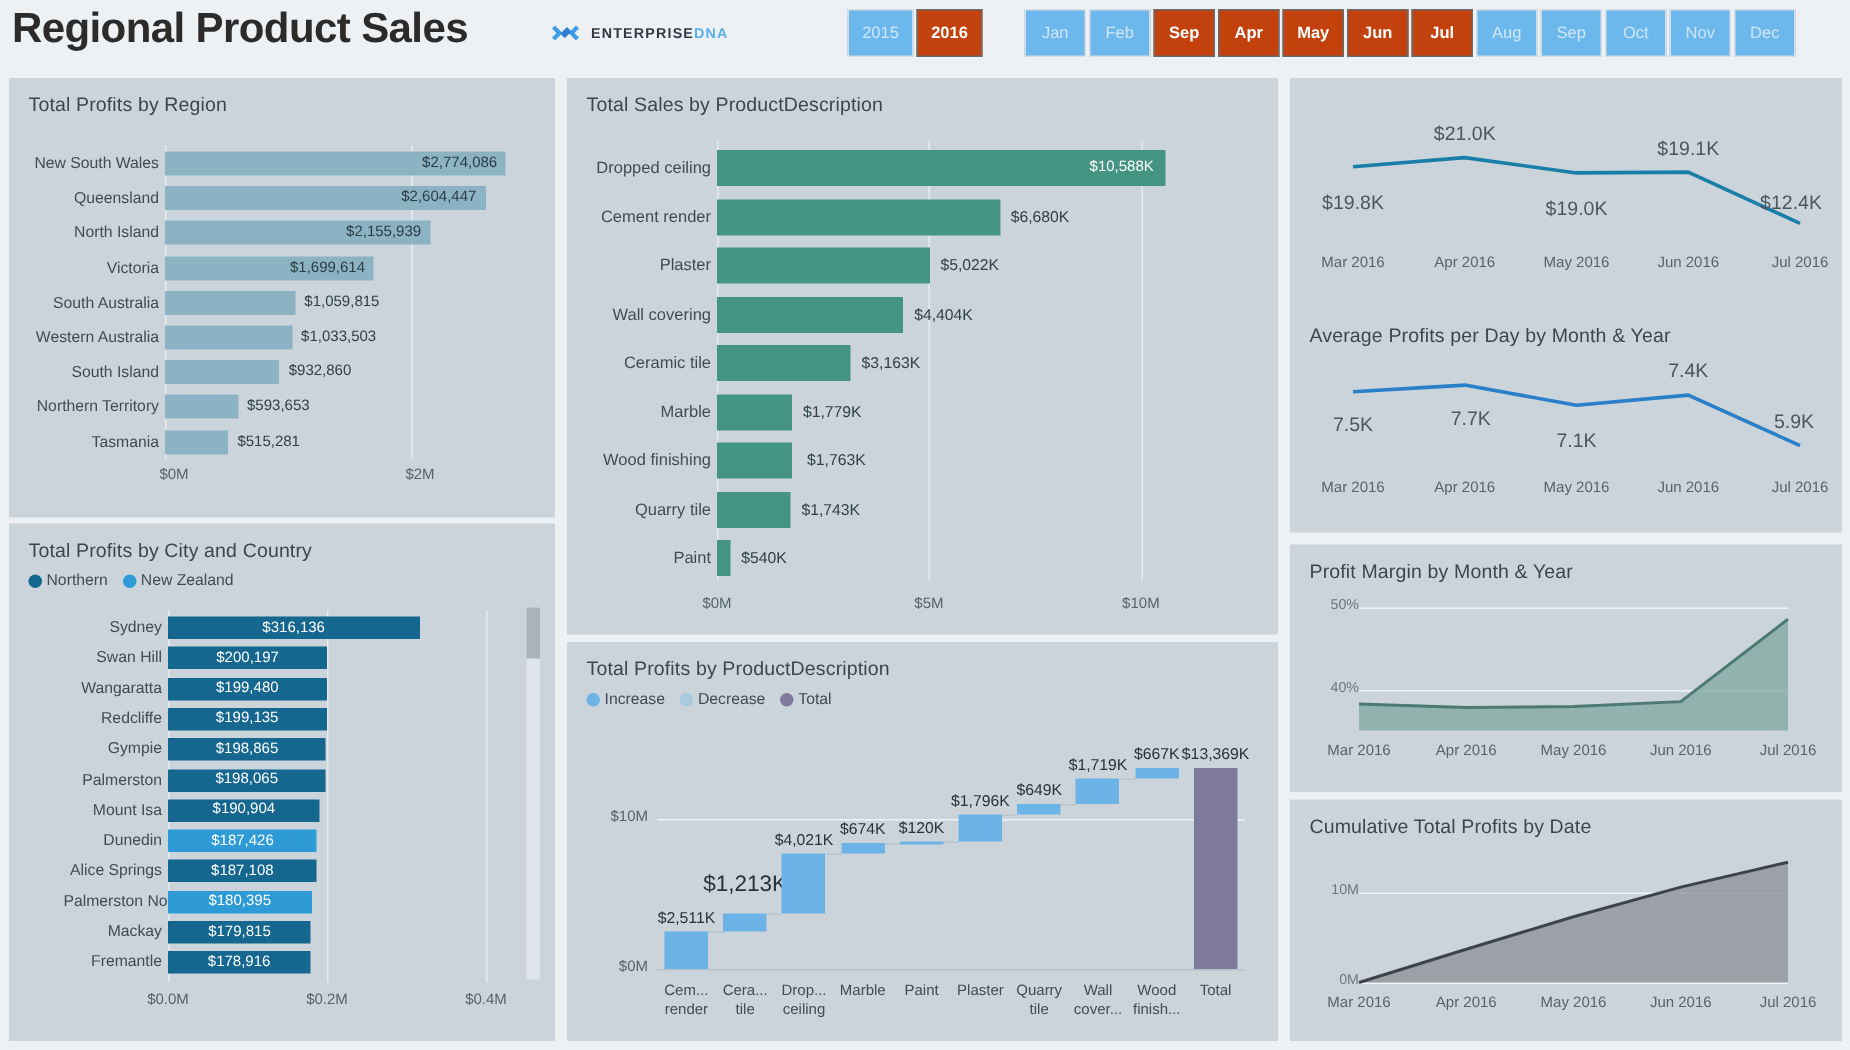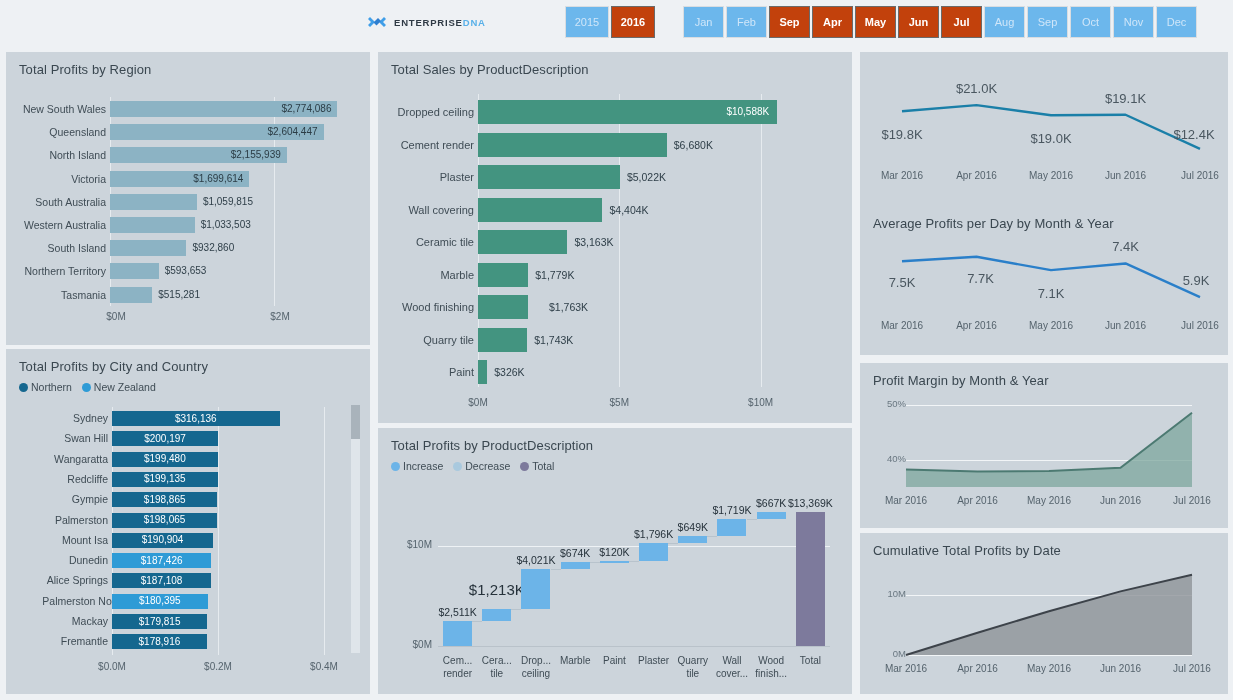--- a/index.html
+++ b/index.html
@@ -61,20 +61,21 @@
   .sbar-thumb { position: absolute; width: 9px; background: #a9b3bb; }
 
   svg { display: block; overflow: visible; }
 </style>
 </head>
 <body>
 
 <div class="page">
 
   <div class="header">
+    <div class="title">Regional Product Sales</div>
 
     <div class="brand">
       <svg class="brand-mark" viewBox="0 0 20 17">
         <path d="M3 13 L8 8 L3 3 L1 5 L4 8 L1 11 Z" fill="#3f9ee8"></path>
         <path d="M17 3 L12 8 L17 13 L19 11 L16 8 L19 5 Z" fill="#3f9ee8"></path>
         <path d="M6.5 8.5 L11 4 L14 7 L9.5 11.5 Z" fill="#2e7fd0"></path>
       </svg>
       <div class="brand-text">
         <span>ENTERPRISE</span><span class="dna">DNA</span>
       </div>
@@ -215,27 +216,27 @@
       <div class="bar" style="left:100px; top:145.5px; width:124.46086956521737px; height:24px; background:#439480;"></div>
       <div class="val-label" style="left:231.46086956521737px; top:151.5px; font-size:10.5px;">$4,404K</div>
       <div class="cat-label" style="left:4px; top:184px; width:92px; font-size:11px;">Ceramic tile</div>
       <div class="bar" style="left:100px; top:178px; width:89.3891304347826px; height:24px; background:#439480;"></div>
       <div class="val-label" style="left:196.3891304347826px; top:184px; font-size:10.5px;">$3,163K</div>
       <div class="cat-label" style="left:4px; top:216.5px; width:92px; font-size:11px;">Marble</div>
       <div class="bar" style="left:100px; top:210.5px; width:50.27608695652174px; height:24px; background:#439480;"></div>
       <div class="val-label" style="left:157.27608695652174px; top:216.5px; font-size:10.5px;">$1,779K</div>
       <div class="cat-label" style="left:4px; top:249px; width:92px; font-size:11px;">Wood finishing</div>
       <div class="bar" style="left:100px; top:243px; width:49.82391304347826px; height:24px; background:#439480;"></div>
-      <div class="val-label" style="left:171px; top:249px; font-size:10.5px;text-align:right;">$1,763K</div>
+      <div class="val-label" style="left:160px; top:249px; font-size:10.5px;text-align:right;">$1,763K</div>
       <div class="cat-label" style="left:4px; top:281.5px; width:92px; font-size:11px;">Quarry tile</div>
       <div class="bar" style="left:100px; top:275.5px; width:49.25869565217391px; height:24px; background:#439480;"></div>
       <div class="val-label" style="left:156.2586956521739px; top:281.5px; font-size:10.5px;">$1,743K</div>
       <div class="cat-label" style="left:4px; top:314px; width:92px; font-size:11px;">Paint</div>
       <div class="bar" style="left:100px; top:308px; width:9.213043478260872px; height:24px; background:#439480;"></div>
-      <div class="val-label" style="left:116.21304347826087px; top:314px; font-size:10.5px;">$326K</div>
+      <div class="val-label" style="left:116.21304347826087px; top:314px; font-size:10.5px;">$540K</div>
     </div>
 
   <div class="panel" id="p-water" style="left:378px; top:428px; width:474px; height:266px;">
     <div class="panel-title">Total Profits by ProductDescription</div>
     <div class="legend" style="left:13px; top:32px;">
       <span class="leg-item">
         <i class="leg-dot" style="background:#6cb4e8"></i>
         <span>Increase</span>
       </span>
       <span class="leg-item">

